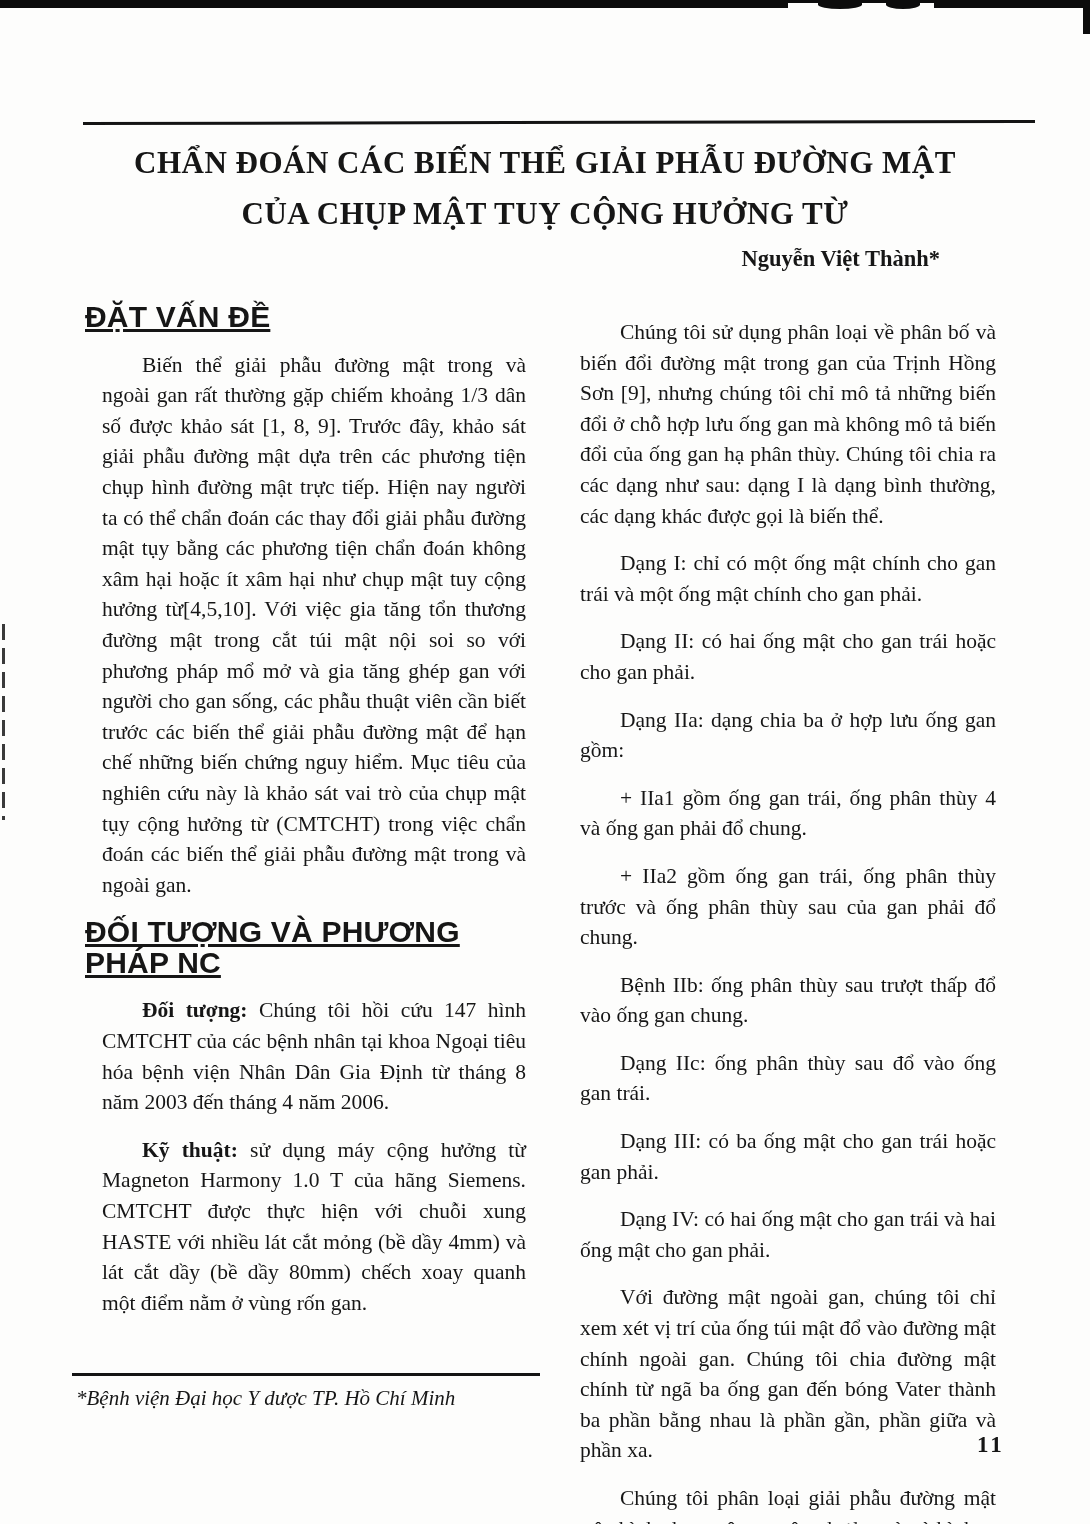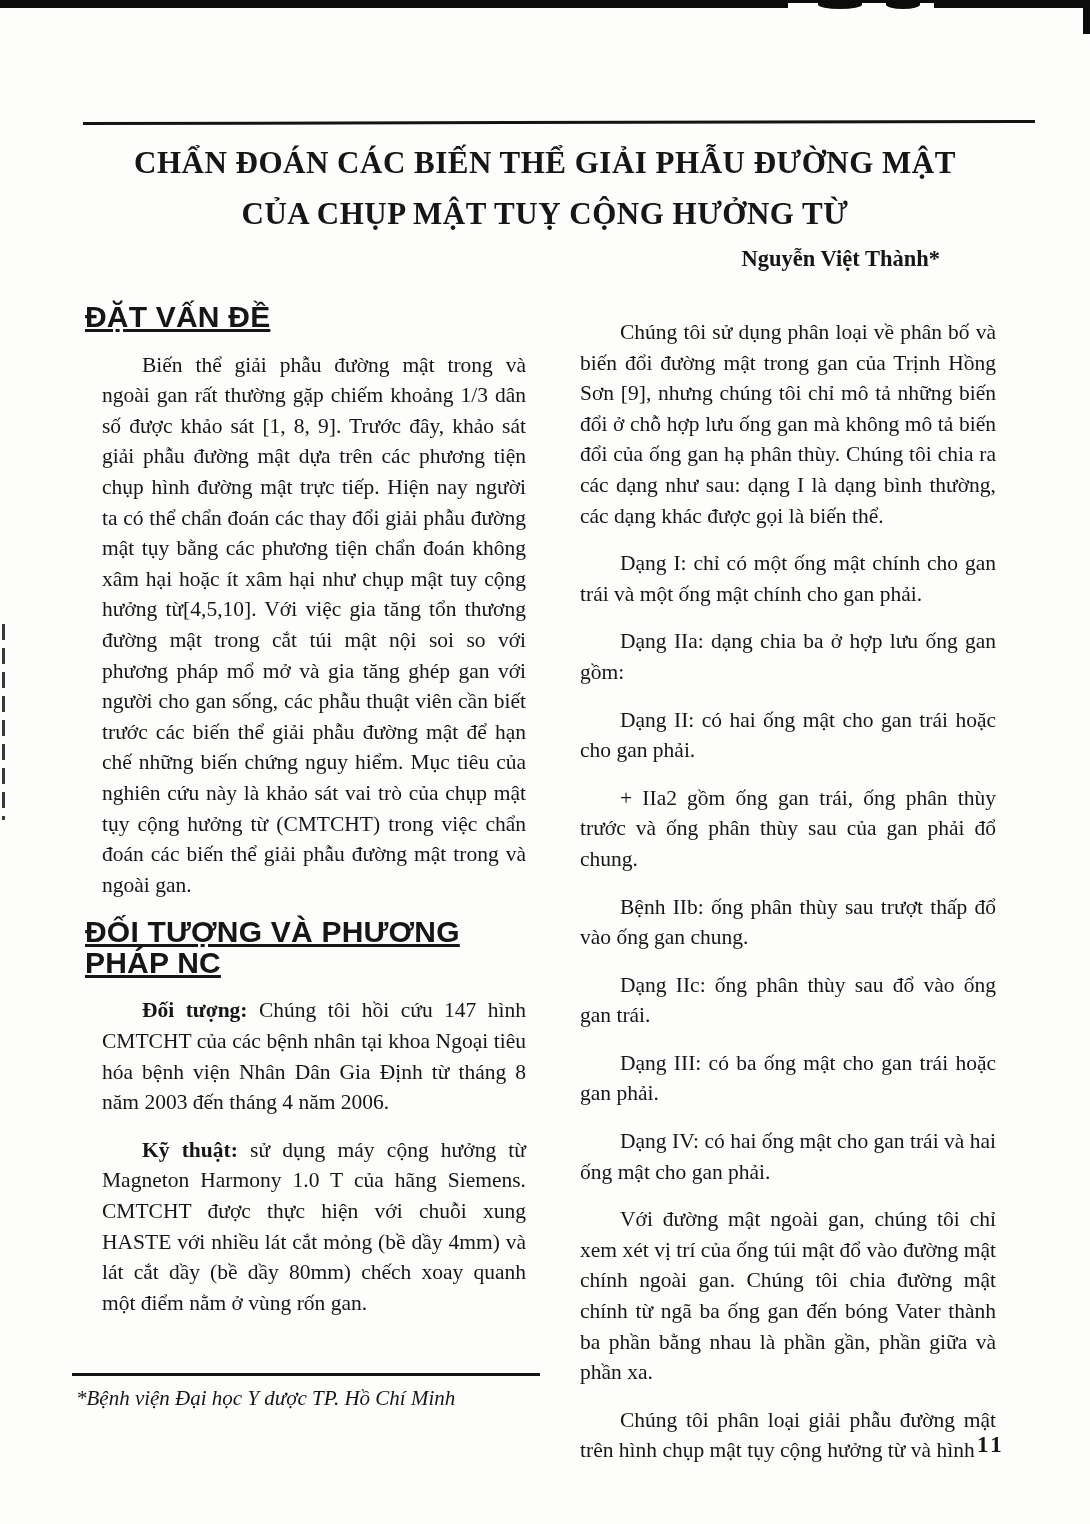--- a/index.html
+++ b/index.html
@@ -150,22 +150,23 @@
     <h2 class="sec-heading first">ĐẶT VẤN ĐỀ</h2>
     <p class="para">Biến thể giải phẫu đường mật trong và ngoài gan rất thường gặp chiếm khoảng 1/3 dân số được khảo sát [1, 8, 9]. Trước đây, khảo sát giải phẫu đường mật dựa trên các phương tiện chụp hình đường mật trực tiếp. Hiện nay người ta có thể chẩn đoán các thay đổi giải phẫu đường mật tụy bằng các phương tiện chẩn đoán không xâm hại hoặc ít xâm hại như chụp mật tuy cộng hưởng từ[4,5,10]. Với việc gia tăng tổn thương đường mật trong cắt túi mật nội soi so với phương pháp mổ mở và gia tăng ghép gan với người cho gan sống, các phẫu thuật viên cần biết trước các biến thể giải phẫu đường mật để hạn chế những biến chứng nguy hiểm. Mục tiêu của nghiên cứu này là khảo sát vai trò của chụp mật tụy cộng hưởng từ (CMTCHT) trong việc chẩn đoán các biến thể giải phẫu đường mật trong và ngoài gan.</p>
     <h2 class="sec-heading">ĐỐI TƯỢNG VÀ PHƯƠNG PHÁP NC</h2>
     <p class="para"><b class="lead">Đối tượng:</b><span> Chúng tôi hồi cứu 147 hình CMTCHT của các bệnh nhân tại khoa Ngoại tiêu hóa bệnh viện Nhân Dân Gia Định từ tháng 8 năm 2003 đến tháng 4 năm 2006.</span></p>
     <p class="para"><b class="lead">Kỹ thuật:</b><span> sử dụng máy cộng hưởng từ Magneton Harmony 1.0 T của hãng Siemens. CMTCHT được thực hiện với chuỗi xung HASTE với nhiều lát cắt mỏng (bề dầy 4mm) và lát cắt dầy (bề dầy 80mm) chếch xoay quanh một điểm nằm ở vùng rốn gan.</span></p>
   </div>
 
   <div class="col col-right">
     <p class="para">Chúng tôi sử dụng phân loại về phân bố và biến đổi đường mật trong gan của Trịnh Hồng Sơn [9], nhưng chúng tôi chỉ mô tả những biến đổi ở chỗ hợp lưu ống gan mà không mô tả biến đổi của ống gan hạ phân thùy. Chúng tôi chia ra các dạng như sau: dạng I là dạng bình thường, các dạng khác được gọi là biến thể.</p>
     <p class="para">Dạng I: chỉ có một ống mật chính cho gan trái và một ống mật chính cho gan phải.</p>
+    <p class="para">Dạng II: có hai ống mật cho gan trái hoặc cho gan phải.</p>
     <p class="para">Dạng IIa: dạng chia ba ở hợp lưu ống gan gồm:</p>
-    <p class="para">Dạng II: có hai ống mật cho gan trái hoặc cho gan phải.</p>
+    <p class="para">+ IIa1 gồm ống gan trái, ống phân thùy 4 và ống gan phải đổ chung.</p>
     <p class="para">+ IIa2 gồm ống gan trái, ống phân thùy trước và ống phân thùy sau của gan phải đổ chung.</p>
     <p class="para">Bệnh IIb: ống phân thùy sau trượt thấp đổ vào ống gan chung.</p>
     <p class="para">Dạng IIc: ống phân thùy sau đổ vào ống gan trái.</p>
     <p class="para">Dạng III: có ba ống mật cho gan trái hoặc gan phải.</p>
     <p class="para">Dạng IV: có hai ống mật cho gan trái và hai ống mật cho gan phải.</p>
     <p class="para">Với đường mật ngoài gan, chúng tôi chỉ xem xét vị trí của ống túi mật đổ vào đường mật chính ngoài gan. Chúng tôi chia đường mật chính từ ngã ba ống gan đến bóng Vater thành ba phần bằng nhau là phần gần, phần giữa và phần xa.</p>
     <p class="para">Chúng tôi phân loại giải phẫu đường mật trên hình chụp mật tụy cộng hưởng từ và hình</p>
   </div>
 
   <div class="footnote-rule"></div>

